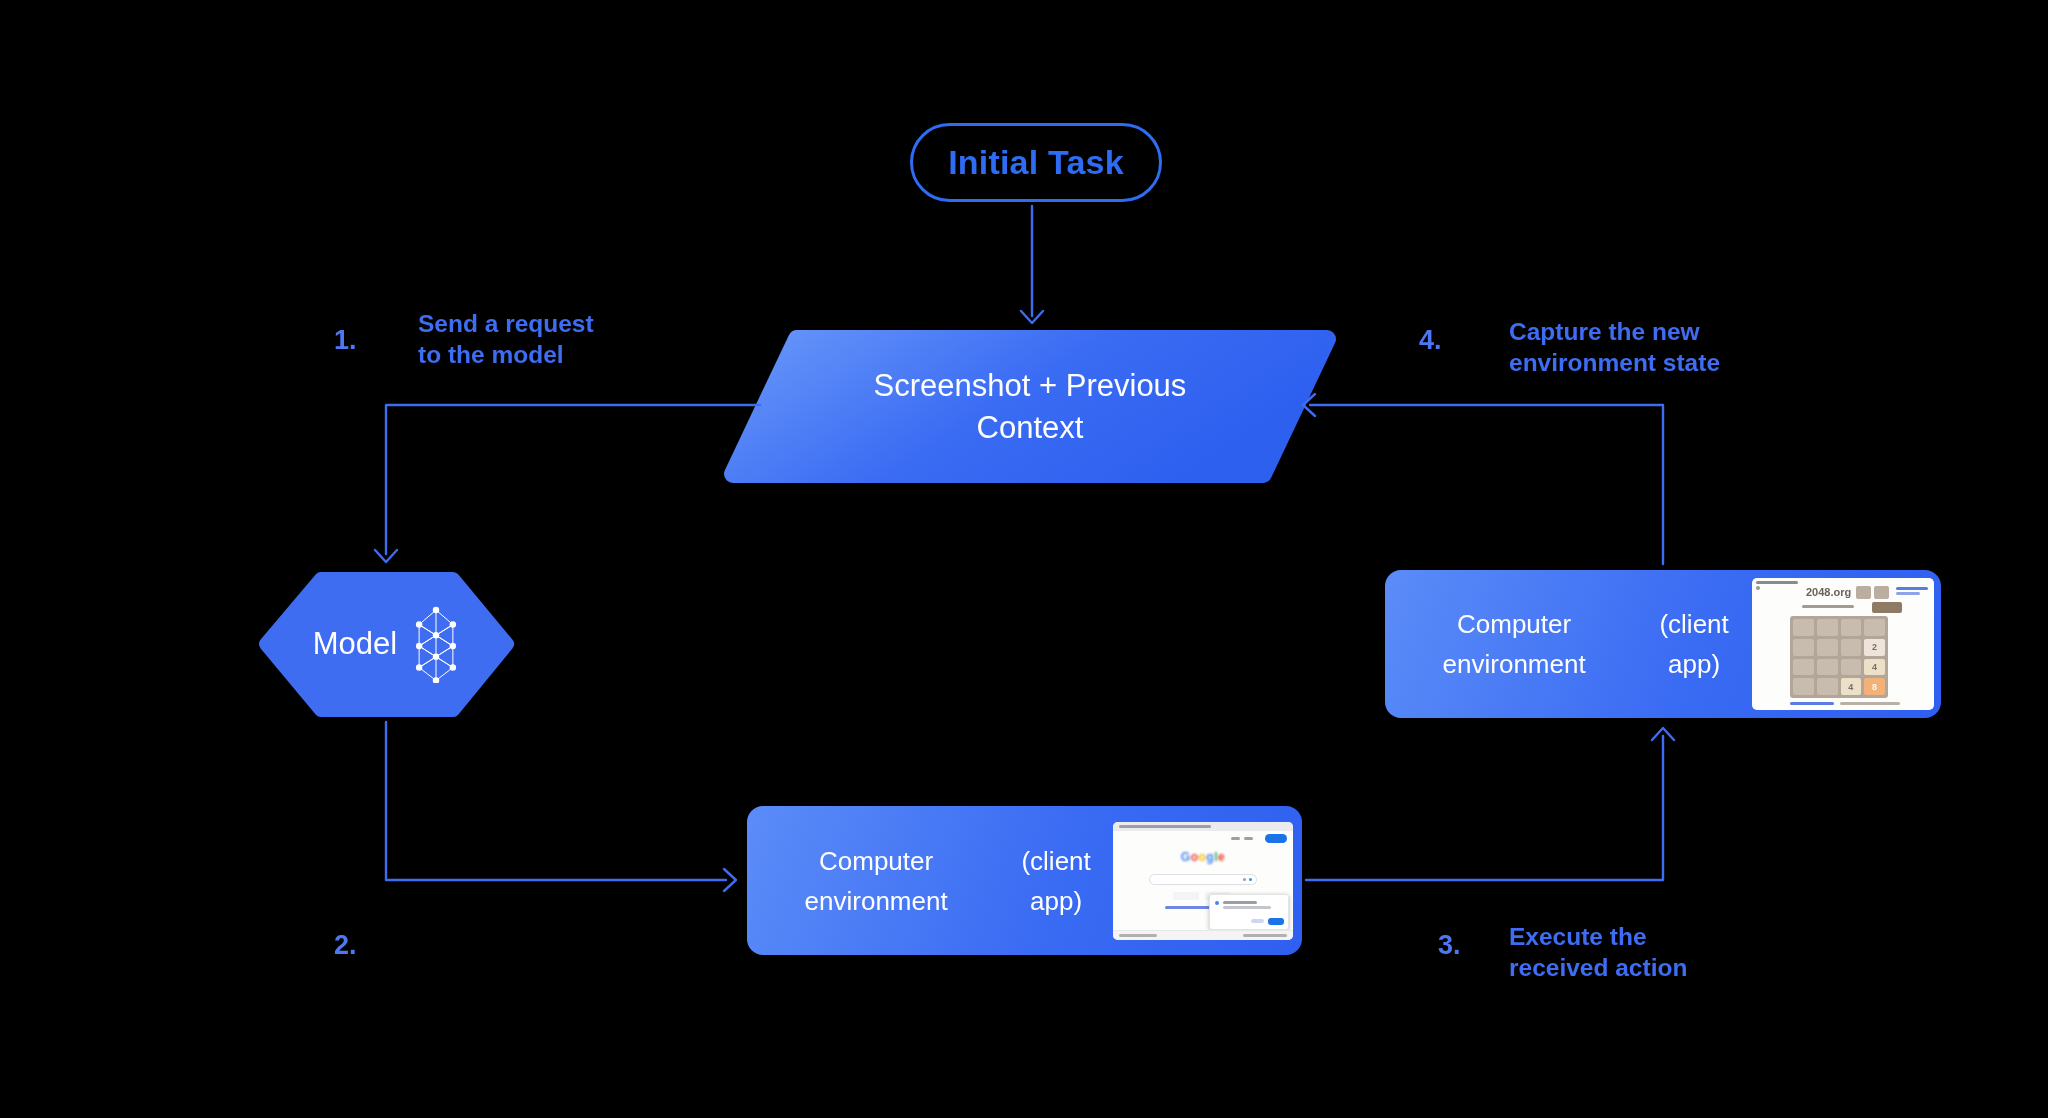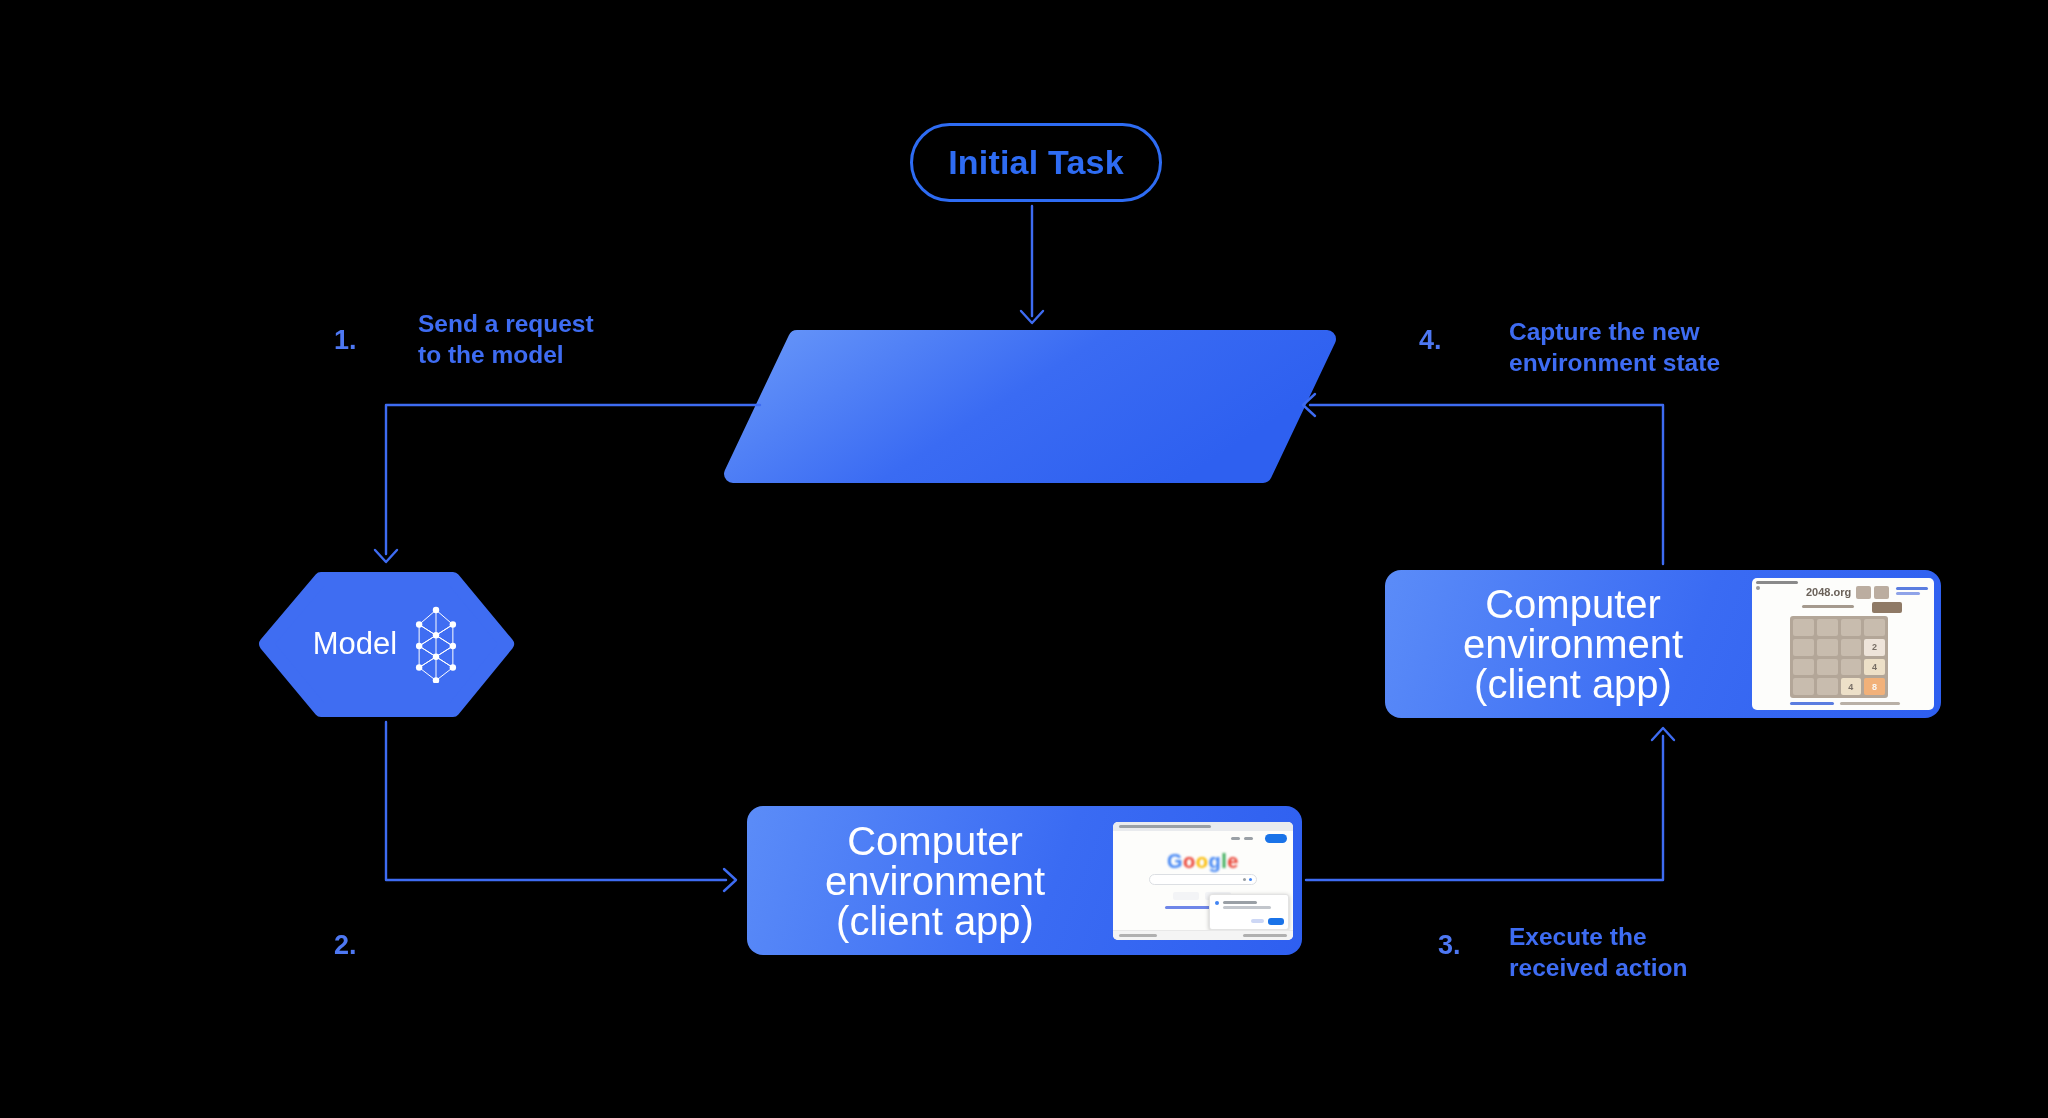--- a/index.html
+++ b/index.html
@@ -33,22 +33,22 @@
     display:flex; align-items:center; justify-content:center; gap:16px;
     color:#ffffff; font-size:31px; font-weight:500;
   }
 
   
   .env-box{border-radius:16px; background:linear-gradient(110deg,#5B8CF8 0%,#3A6BF3 55%,#2E5FF0 100%);}
   #env-right{left:1369px; top:570px; width:556px; height:148px;}
   #env-bottom{left:731px; top:806px; width:555px; height:149px;}
   .box-title{
     position:absolute; left:8px; top:0; width:360px; height:100%;
-    display:flex; flex-direction:column; align-items:center; justify-content:center;
-    color:#ffffff; font-size:40px; line-height:40px; font-weight:500; text-align:center;
+    display:flex; flex-direction:row; align-items:center; justify-content:center;
+    color:#ffffff; font-size:26px; line-height:40px; font-weight:500; text-align:center;
   }
 
   
   .thumb{position:absolute; background:#fdfdfb; border-radius:5px; overflow:hidden;}
   #thumb-2048{left:367px; top:8px; width:182px; height:132px;}
   #thumb-google{left:366px; top:16px; width:180px; height:118px;}
   .bar{position:absolute; border-radius:2px;}
 
   
   .t2048-title{position:absolute; left:54px; top:8px; font-size:11px; font-weight:700; color:#6b625a; filter:blur(.4px);}
@@ -61,21 +61,21 @@
   .cell{
     background:#c8bcae; border-radius:2px;
     display:flex; align-items:center; justify-content:center;
     font-size:9px; font-weight:700; color:#776e65;
   }
   .newgame-btn{position:absolute; left:120px; top:24px; width:30px; height:11px; background:#8f7a66; border-radius:2px;}
 
   
   .g-topstrip{position:absolute; left:0; top:0; width:100%; height:9px; background:#e9ebee;}
   .g-signin{position:absolute; right:6px; top:12px; width:22px; height:9px; border-radius:4.5px; background:#1a73e8;}
-  .g-logo{position:absolute; left:0; top:28px; width:100%; text-align:center; font-size:20px; font-weight:700; letter-spacing:.5px; filter:blur(.8px);}
+  .g-logo{position:absolute; left:0; top:28px; width:100%; text-align:center; font-size:12px; font-weight:700; letter-spacing:.5px; filter:blur(.8px);}
   .g-search{position:absolute; left:36px; top:52px; width:108px; height:11px; border:1px solid #dcdfe3; border-radius:6px; background:#fff; box-sizing:border-box;}
   .g-btn{position:absolute; top:70px; width:26px; height:8px; background:#f3f4f6; border-radius:2px;}
   .g-dialog{position:absolute; left:96px; top:72px; width:78px; height:34px; background:#fff; border:1px solid #e3e3e3; border-radius:3px; box-shadow:0 1px 4px rgba(0,0,0,.25);}
   .g-accept{position:absolute; right:4px; bottom:4px; width:16px; height:7px; background:#1a73e8; border-radius:3px;}
   .g-footer{position:absolute; left:0; bottom:0; width:100%; height:9px; background:#f4f4f4; border-top:1px solid #e8e8e8;}
 
   
   .step-num{position:absolute; color:#4E78F3; font-size:27px; font-weight:600;}
   .step-label{position:absolute; color:#3E6CF2; font-size:24.5px; line-height:31px; font-weight:600;}
 </style>
@@ -112,20 +112,24 @@
 
       <path d="M1647 564 V405 H1294"></path>
       <path d="M1299 394 L1287 405 L1299 416"></path>
     </g>
   </svg>
 
   <div class="abs pill">
     <span>Initial Task</span>
   </div>
 
+  <div class="abs para-label">
+    <span>Screenshot + Previous</span>
+    <span>Context</span>
+  </div>
 
   <div class="abs model-content">
     <span>Model</span>
     <svg width="46" height="77" viewBox="0 0 60 100">
       <path fill="none" stroke="#ffffff" stroke-width="1.3" d="M30 5L8 24M30 5L52 24M30 5L30 38M8 24L30 38M52 24L30 38M8 24L8 52M52 24L52 52M8 24L52 52M52 24L8 52M30 38L8 52M30 38L52 52M30 38L30 66M8 52L30 66M52 52L30 66M8 52L8 80M52 52L52 80M8 52L52 80M52 52L8 80M30 66L8 80M30 66L52 80M30 66L30 97M8 80L30 97M52 80L30 97"></path>
       <g fill="#ffffff">
         <circle cx="30" cy="5" r="4.2"></circle>
           <circle cx="8" cy="24" r="4.2"></circle>
           <circle cx="52" cy="24" r="4.2"></circle>
         <circle cx="30" cy="38" r="4.2"></circle>

